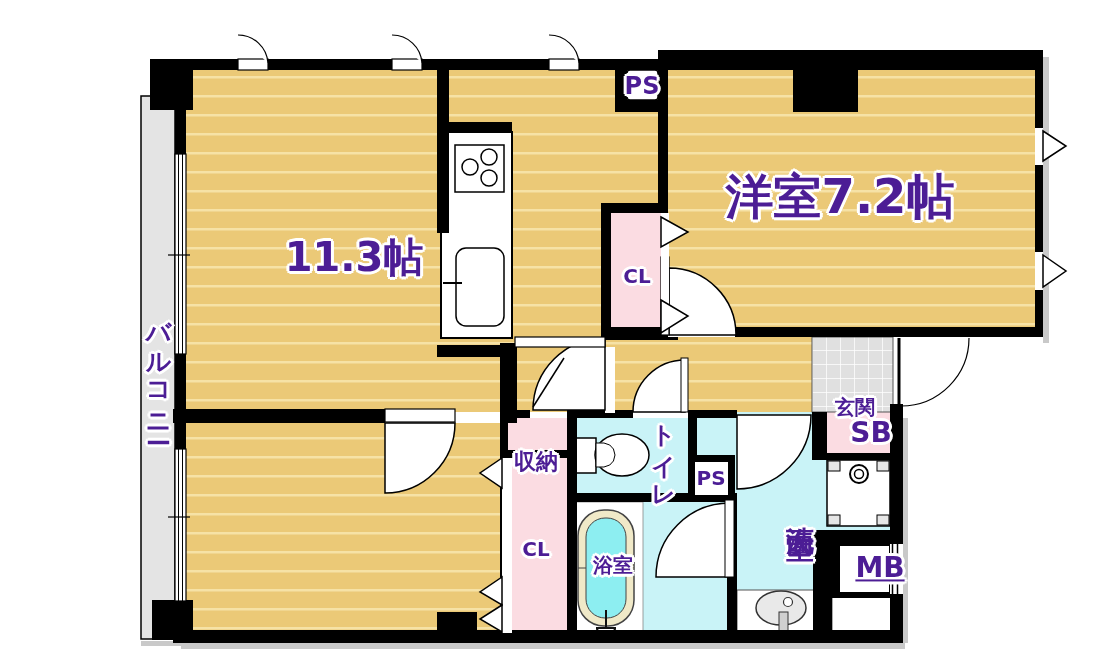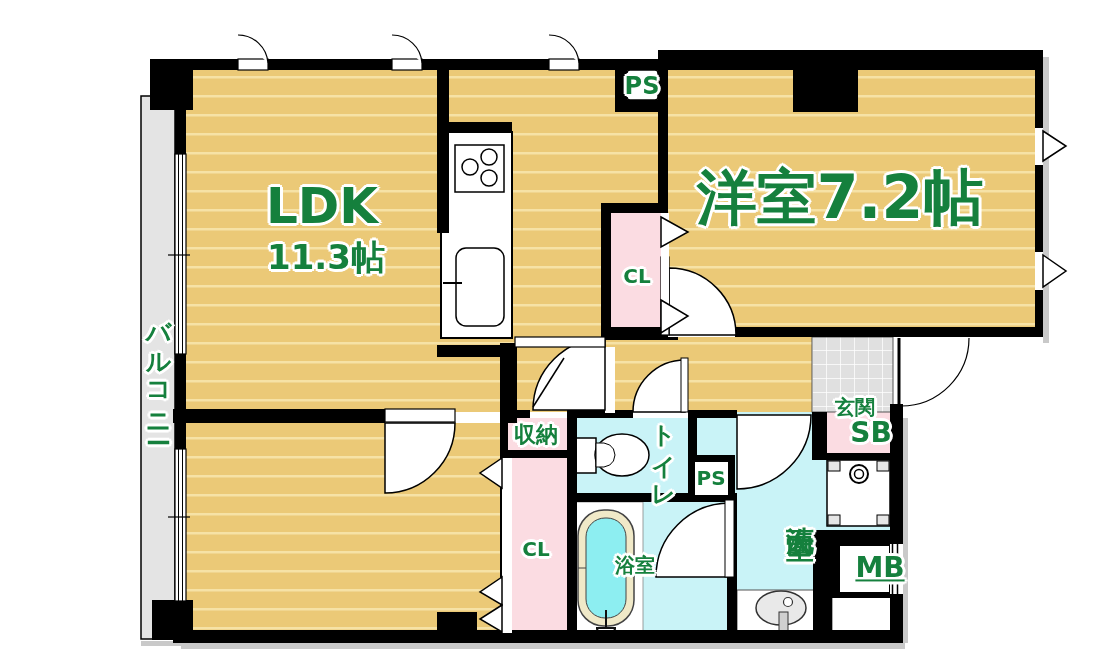--- a/index.html
+++ b/index.html
@@ -1,26 +1,26 @@
 <!DOCTYPE html>
 <html><head>
 <meta charset="utf-8">
 <style>
   html,body{margin:0;padding:0;background:#ffffff;}
   #stage{position:relative;width:1116px;height:671px;background:#ffffff;overflow:hidden;
          font-family:"DejaVu Sans","Liberation Sans",sans-serif;}
   #plan-svg{position:absolute;left:0;top:0;}
-  .lbl{position:absolute;transform:translate(-50%,-50%);font-weight:bold;color:#15803d;
+  .lbl{position:absolute;transform:translate(-50%,-50%);font-weight:bold;color:#4c1d95;
        white-space:nowrap;line-height:1.04;text-align:right;
        text-shadow:-2px -2px 0 #fff,2px -2px 0 #fff,-2px 2px 0 #fff,2px 2px 0 #fff,
                    0 -3px 0 #fff,0 3px 0 #fff,-3px 0 0 #fff,3px 0 0 #fff;}
   .vert{writing-mode:vertical-rl;text-orientation:mixed;letter-spacing:3px;}
-  .fs50{font-size:50px;} .fs46{font-size:34px;} .fs44{font-size:60px;}
+  .fs50{font-size:50px;} .fs46{font-size:40px;margin-left:28px;} .fs44{font-size:48px;}
   .fs30{font-size:20px;} .fs28{font-size:28px;padding-left:32px;} .fs26{font-size:25px;}
-  .fs24{font-size:24px;} .fs22{font-size:22px;} .fs20{font-size:20px;}
+  .fs24{font-size:24px;} .fs22{font-size:22px;margin-top:27px;} .fs20{font-size:20px;}
 </style>
 </head>
 <body>
 
 <div id="stage">
 <svg id="plan-svg" width="1116" height="671" viewBox="0 0 1116 671">
   <defs>
     <pattern id="stripe" width="24" height="19" patternUnits="userSpaceOnUse">
       <rect width="24" height="19" fill="#ebc977"></rect>
       <rect width="24" height="2.5" fill="#f6e2a6"></rect>
@@ -226,28 +226,27 @@
     </g>
 
     <g>
       <path d="M901 406 A68 68 0 0 0 969 338" fill="none" stroke="#000" stroke-width="1.2"></path>
       <line x1="899" y1="338" x2="899" y2="406" stroke="#000" stroke-width="3"></line>
       <rect x="890" y="404" width="13" height="14" fill="#000"></rect>
     </g>
   </g>
 </svg>
 
-<div class="lbl fs50" style="left:322px;top:206px;">LDK</div>
 <div class="lbl fs46" style="left:326px;top:258px;">11.3帖</div>
 <div class="lbl fs44" style="left:840px;top:197px;">洋室7.2帖</div>
 <div class="lbl vert fs26" style="left:158px;top:368px;">バルコニー</div>
 <div class="lbl fs30" style="left:855px;top:372px;margin-top:35px;">玄関</div>
 <div class="lbl fs28" style="left:855px;top:433px;">SB</div>
 <div class="lbl fs22" style="left:536px;top:435px;">収納</div>
 <div class="lbl fs30" style="left:536px;top:549px;">CL</div>
 <div class="lbl fs30" style="left:637px;top:276px;">CL</div>
 <div class="lbl vert fs24" style="left:663px;top:453px;">トイレ</div>
 <div class="lbl fs20" style="left:711px;top:478px;">PS</div>
 <div class="lbl fs24" style="left:642px;top:86px;">PS</div>
 <div class="lbl vert fs28" style="left:784px;top:509px;">洗面室</div>
 <div class="lbl fs28" style="left:864px;top:568px;text-decoration:underline;">MB</div>
-<div class="lbl fs30" style="left:635px;top:565px;">浴室</div>
+<div class="lbl fs30" style="left:613px;top:565px;">浴室</div>
 </div>
 
 </body></html>

